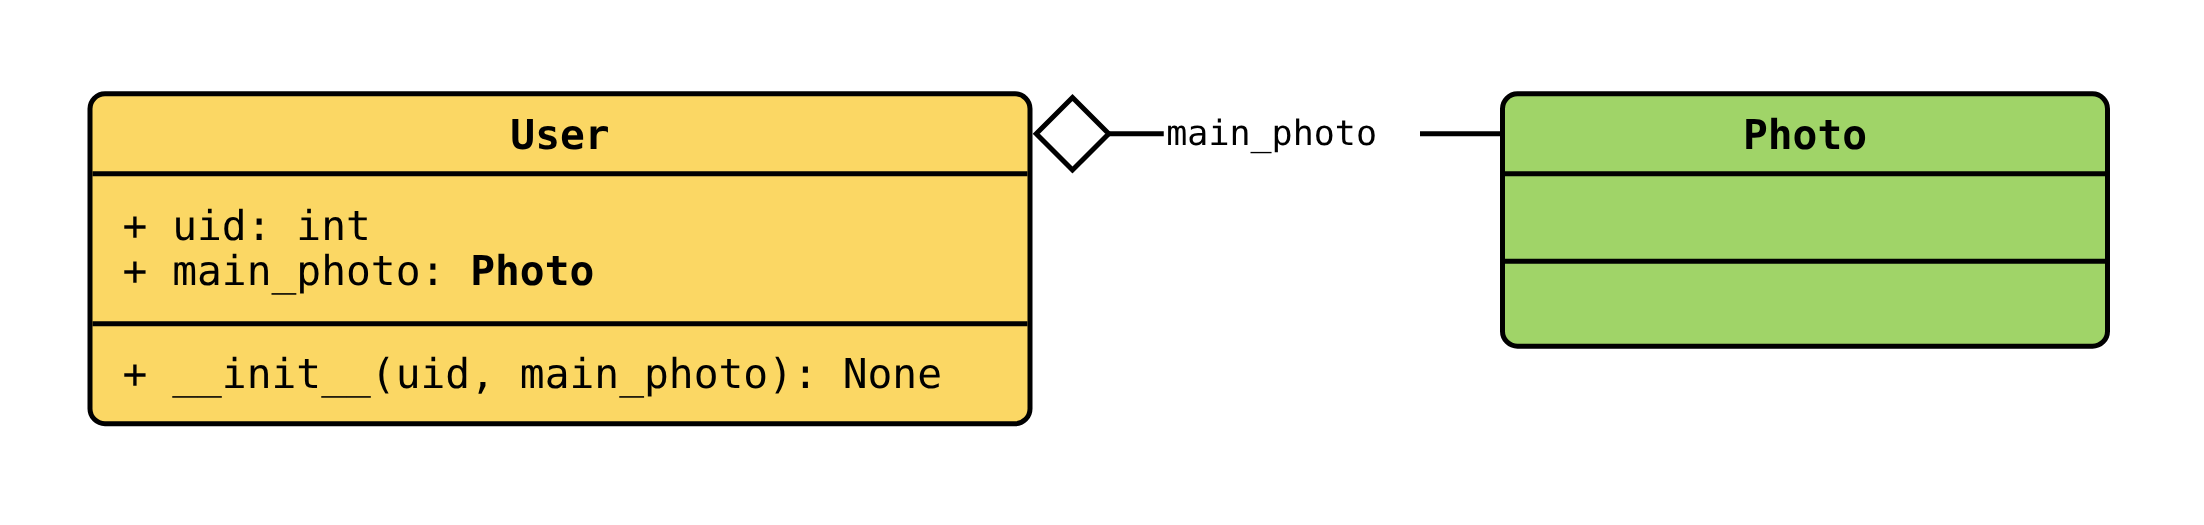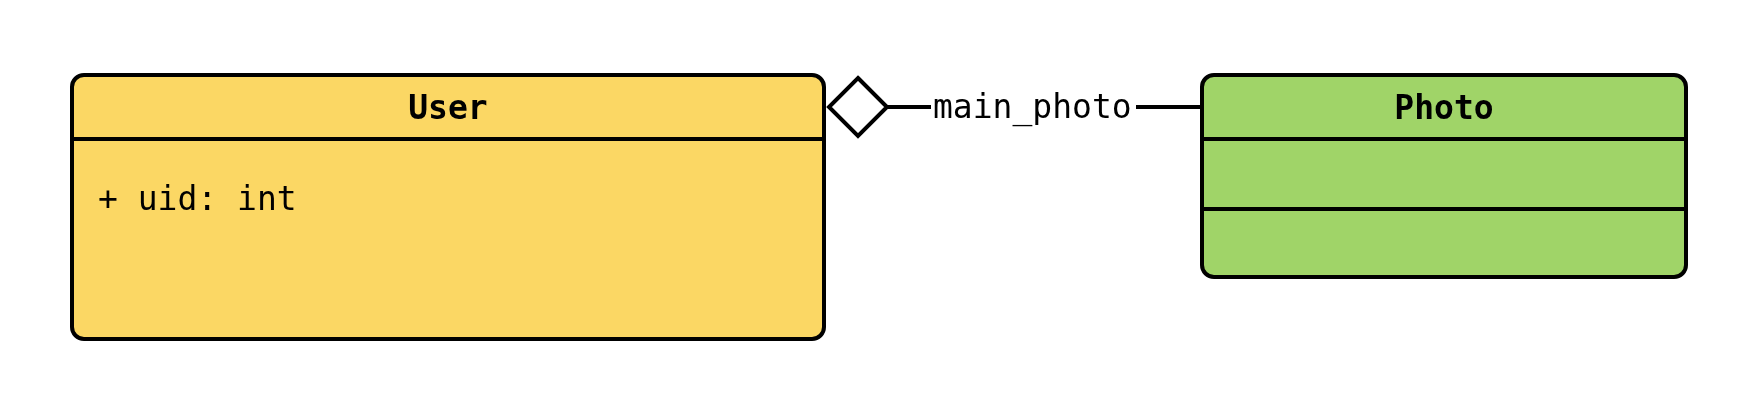--- a/index.html
+++ b/index.html
@@ -66,39 +66,43 @@
   }
   .connector-line.left  { left: 886px;  width: 45px; }
   .connector-line.right { left: 1136px; width: 64px; }
 
   .connector-label {
     position: absolute;
     left: 933px;
     top: 86px;
     height: 42px;
     line-height: 42px;
-    font-size: 33px;
+    font-size: 28px;
     color: #000000;
     white-space: pre;
   }
   .diamond-svg {
     position: absolute;
     left: 826px;
     top: 75px;
   }
 </style>
 </head>
 <body>
 
 <div class="canvas">
 
   <div class="class-box box-user" style="background-color: rgb(251, 215, 100);">
     <div class="title">User</div>
     <div class="compartment attrs">
       <div class="line"><span>+ uid: int</span><span class="bold"></span></div>
+      <div class="line"><span>+ main_photo: </span><span class="bold">Photo</span></div>
+    </div>
+    <div class="compartment methods">
+      <div class="line"><span>+ __init__(uid, main_photo): None</span></div>
     </div>
   </div>
 
   <svg class="diamond-svg" width="64" height="64" viewBox="0 0 64 64">
     <polygon points="32,3 61,32 32,61 3,32" fill="#ffffff" stroke="#000000" stroke-width="4" stroke-linejoin="miter"></polygon>
   </svg>
   <div class="connector-line left"></div>
   <div class="connector-label">main_photo</div>
   <div class="connector-line right"></div>
 

